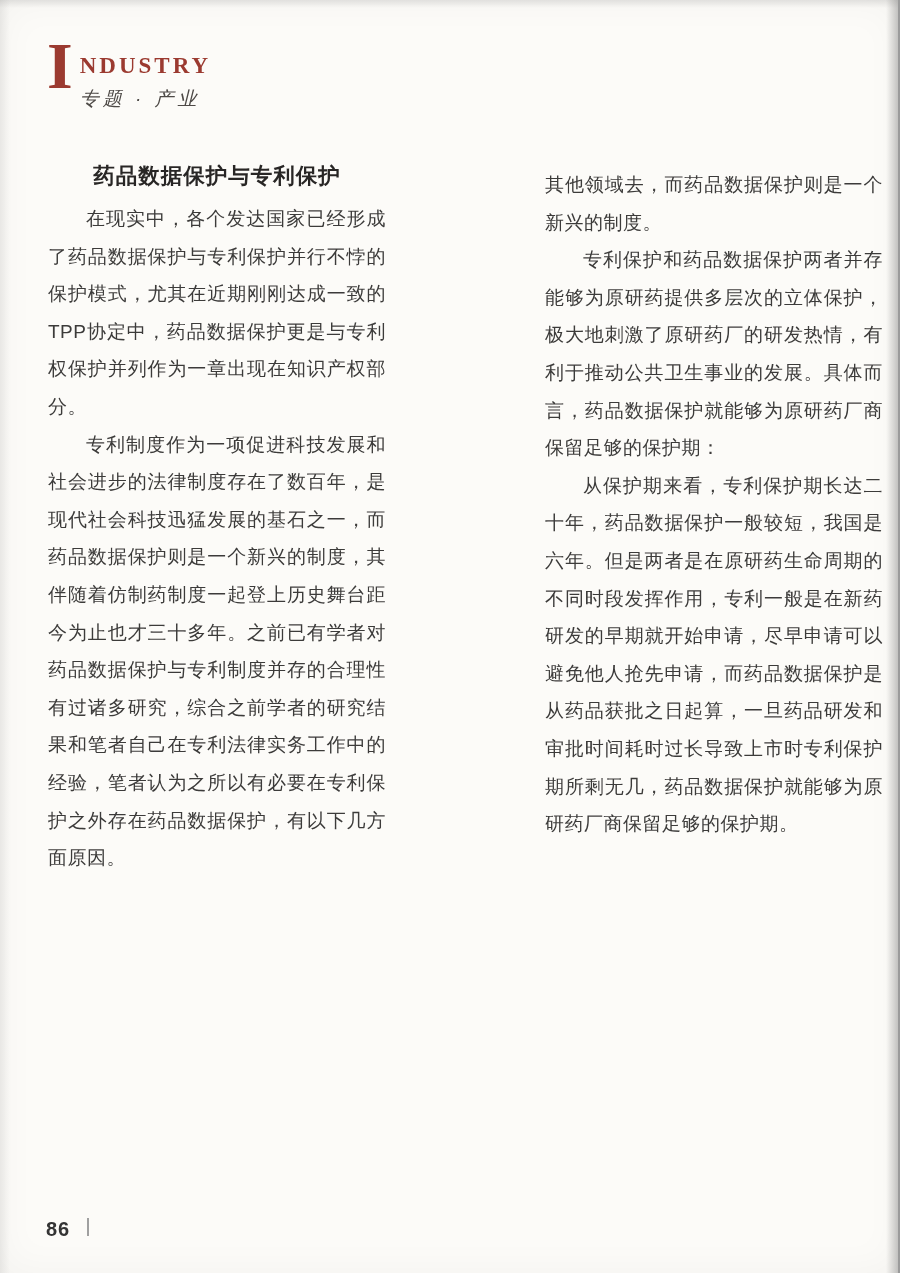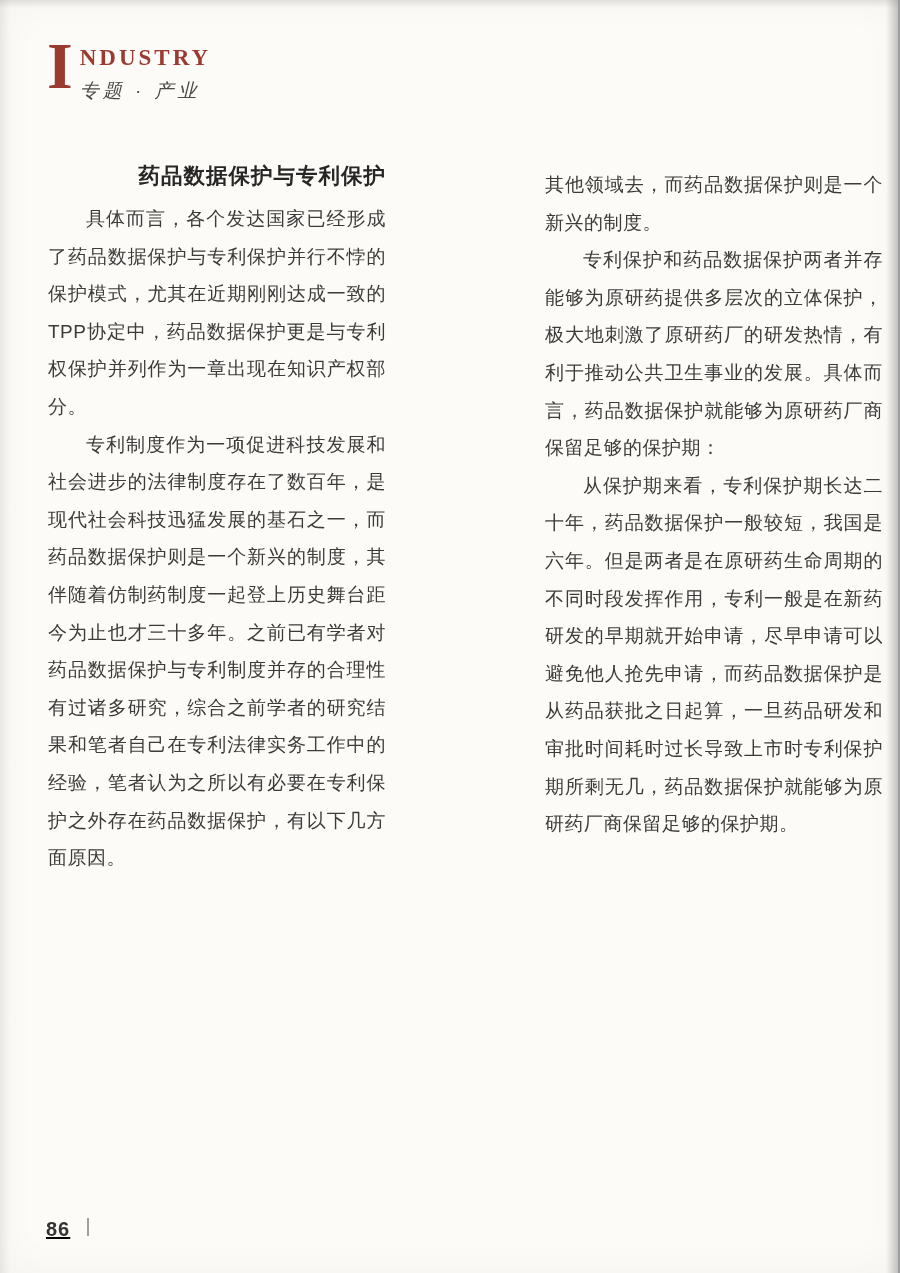--- a/index.html
+++ b/index.html
@@ -17,42 +17,42 @@
     background:linear-gradient(to bottom,rgba(120,120,120,0.18),rgba(120,120,120,0));pointer-events:none;}
   .edge-left{position:absolute;top:0;left:0;width:10px;height:100%;
     background:linear-gradient(to right,rgba(120,120,120,0.12),rgba(120,120,120,0));pointer-events:none;}
 
   
   .hdr{position:absolute;left:47px;top:38px;display:flex;align-items:flex-start;}
   .drop-i{font-family:"Liberation Serif","DejaVu Serif",serif;font-weight:bold;
     font-size:66px;line-height:56px;color:#9b3a30;}
   .hdr-right{margin-left:7px;padding-top:8px;}
   .hdr-title{font-family:"Liberation Serif","DejaVu Serif",serif;font-weight:bold;
-    font-size:23px;line-height:24px;letter-spacing:3px;color:#9b3a30;}
+    font-size:23px;line-height:24px;letter-spacing:3px;color:#9b3a30;margin-top:8px;}
   .hdr-sub{font-size:19px;line-height:24px;color:#4d4946;letter-spacing:4px;margin-top:9px;font-style:italic;}
 
   
   .col{position:absolute;text-align:justify;color:#3c3b3a;
     font-size:19px;line-height:37.6px;letter-spacing:0.5px;}
   .col-left{left:48px;top:161px;width:338px;}
   .col-right{left:545px;top:166px;width:338px;}
   .col p{margin:0;}
   .indent{text-indent:2em;}
   .headline{font-size:21.5px;font-weight:bold;color:#282625;margin:0 0 9px 0;
-    line-height:30px;letter-spacing:1px;text-align:right;}
+    line-height:30px;letter-spacing:1px;text-align:center;}
 
   
   .pullquote{position:absolute;left:388px;top:1036px;width:137px;}
   .pq-icon{display:block;margin-left:4px;}
   .pq-rule{border-top:2px solid #8f8f8f;margin:-2px 0 7px 0;}
   .pq-text{margin:0;color:#2e5ea6;font-weight:bold;font-size:12.5px;
     line-height:20.5px;text-align:justify;letter-spacing:0.4px;}
 
   
-  .footer{position:absolute;left:46px;top:1218px;display:flex;align-items:flex-start;text-decoration:underline;}
+  .footer{position:absolute;left:46px;top:1218px;display:flex;align-items:flex-start;}
   .pageno{font-size:20px;font-weight:bold;color:#343434;letter-spacing:1px;}
   .pagebar{width:1.5px;height:18px;background:#a0a0a0;margin-left:17px;}
 </style>
 </head>
 <body>
 
 <div class="page">
 
   <div class="edge-top"></div>
   <div class="edge-left"></div>
@@ -60,21 +60,21 @@
   <header class="hdr">
     <span class="drop-i">I</span>
     <div class="hdr-right">
       <div class="hdr-title">NDUSTRY</div>
       <div class="hdr-sub">专题 · 产业</div>
     </div>
   </header>
 
   <section class="col col-left">
     <h1 class="headline">药品数据保护与专利保护</h1>
-    <p class="indent">具体而言，各个发达国家已经形成了药品数据保护与专利保护并行不悖的保护模式，尤其在近期刚刚达成一致的TPP协定中，药品数据保护更是与专利权保护并列作为一章出现在知识产权部分。</p>
+    <p class="indent">在现实中，各个发达国家已经形成了药品数据保护与专利保护并行不悖的保护模式，尤其在近期刚刚达成一致的TPP协定中，药品数据保护更是与专利权保护并列作为一章出现在知识产权部分。</p>
     <p class="indent">专利制度作为一项促进科技发展和社会进步的法律制度存在了数百年，是现代社会科技迅猛发展的基石之一，而药品数据保护则是一个新兴的制度，其伴随着仿制药制度一起登上历史舞台距今为止也才三十多年。之前已有学者对药品数据保护与专利制度并存的合理性有过诸多研究，综合之前学者的研究结果和笔者自己在专利法律实务工作中的经验，笔者认为之所以有必要在专利保护之外存在药品数据保护，有以下几方面原因。</p>
 
   </section>
 
 
   <section class="col col-right">
     <p>其他领域去，而药品数据保护则是一个新兴的制度。</p>
     <p class="indent">专利保护和药品数据保护两者并存能够为原研药提供多层次的立体保护，极大地刺激了原研药厂的研发热情，有利于推动公共卫生事业的发展。具体而言，药品数据保护就能够为原研药厂商保留足够的保护期：</p>
     <p class="indent">从保护期来看，专利保护期长达二十年，药品数据保护一般较短，我国是六年。但是两者是在原研药生命周期的不同时段发挥作用，专利一般是在新药研发的早期就开始申请，尽早申请可以避免他人抢先申请，而药品数据保护是从药品获批之日起算，一旦药品研发和审批时间耗时过长导致上市时专利保护期所剩无几，药品数据保护就能够为原研药厂商保留足够的保护期。</p>
 

